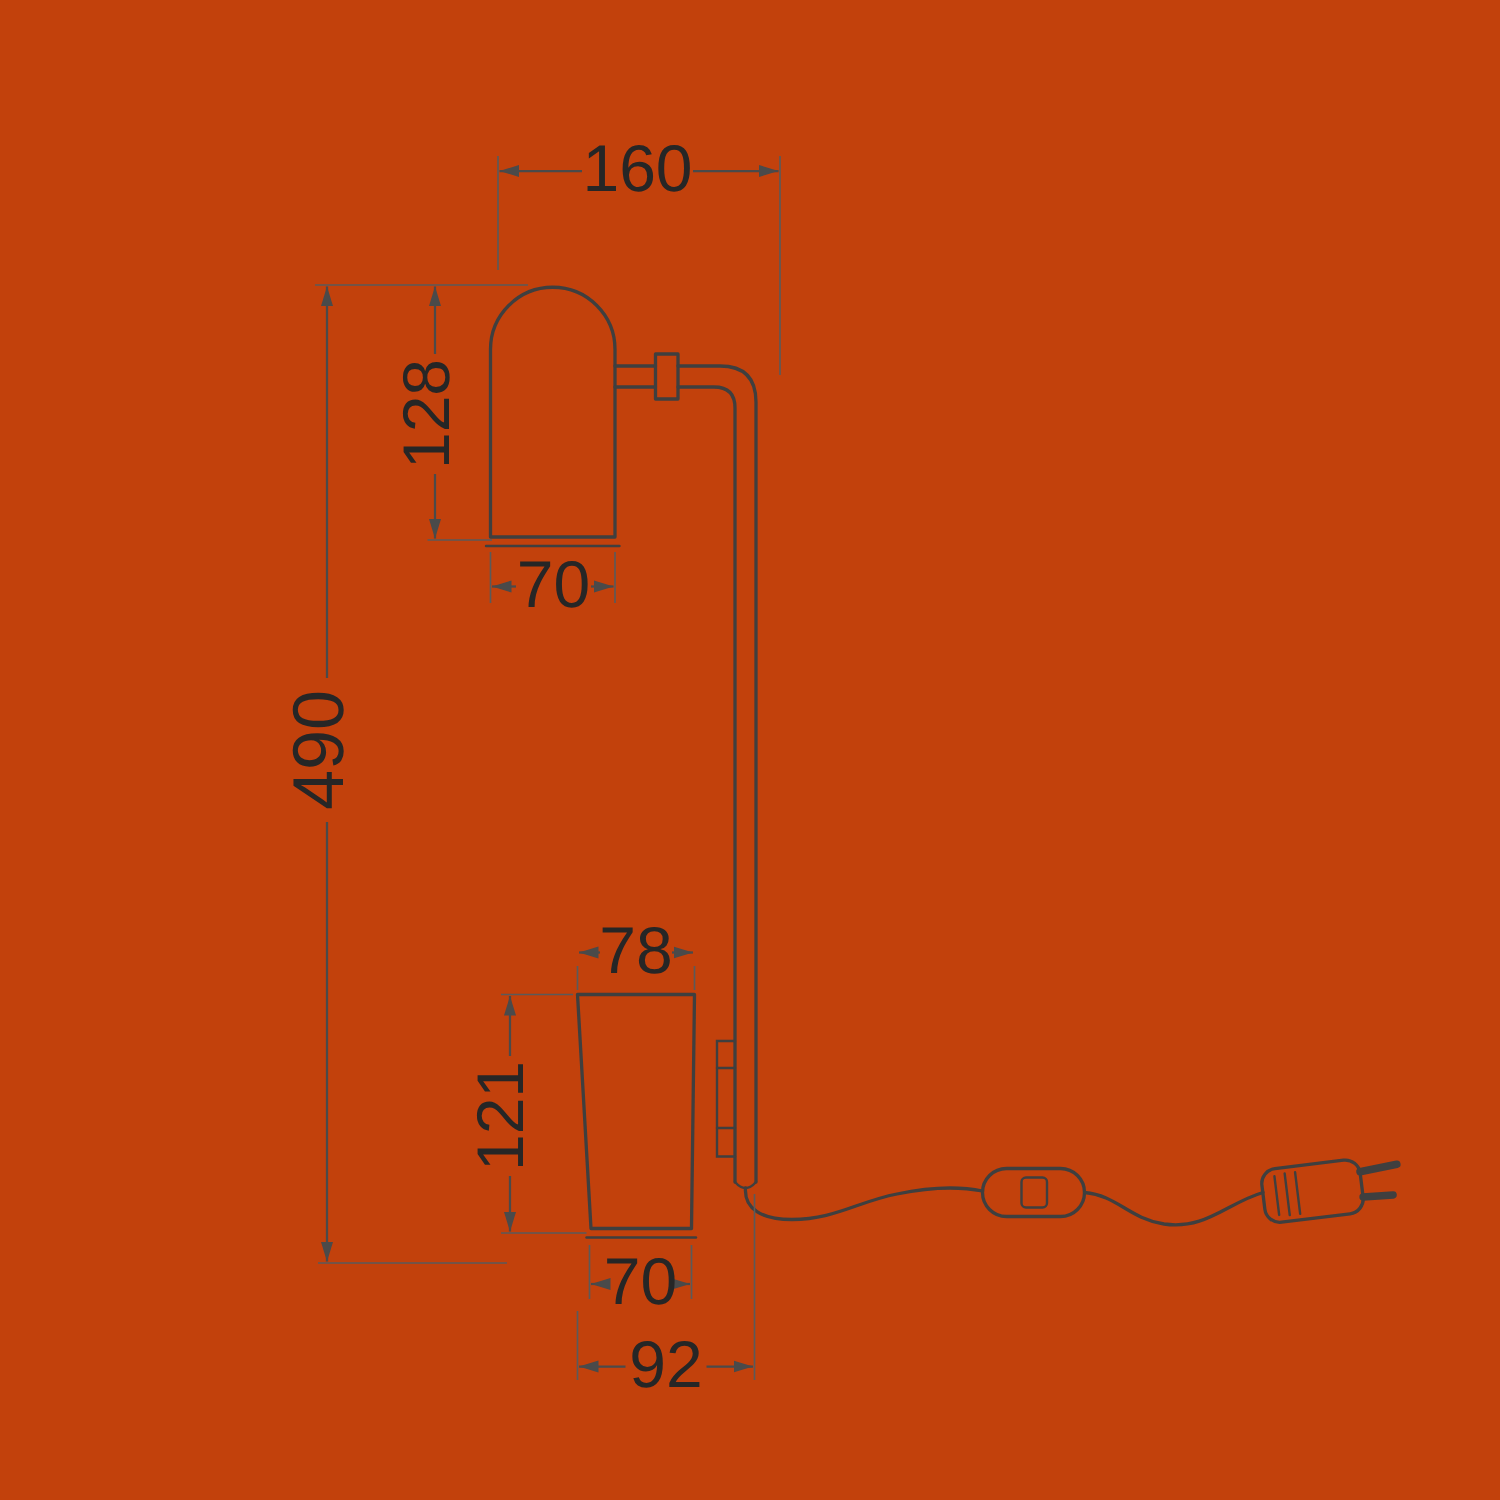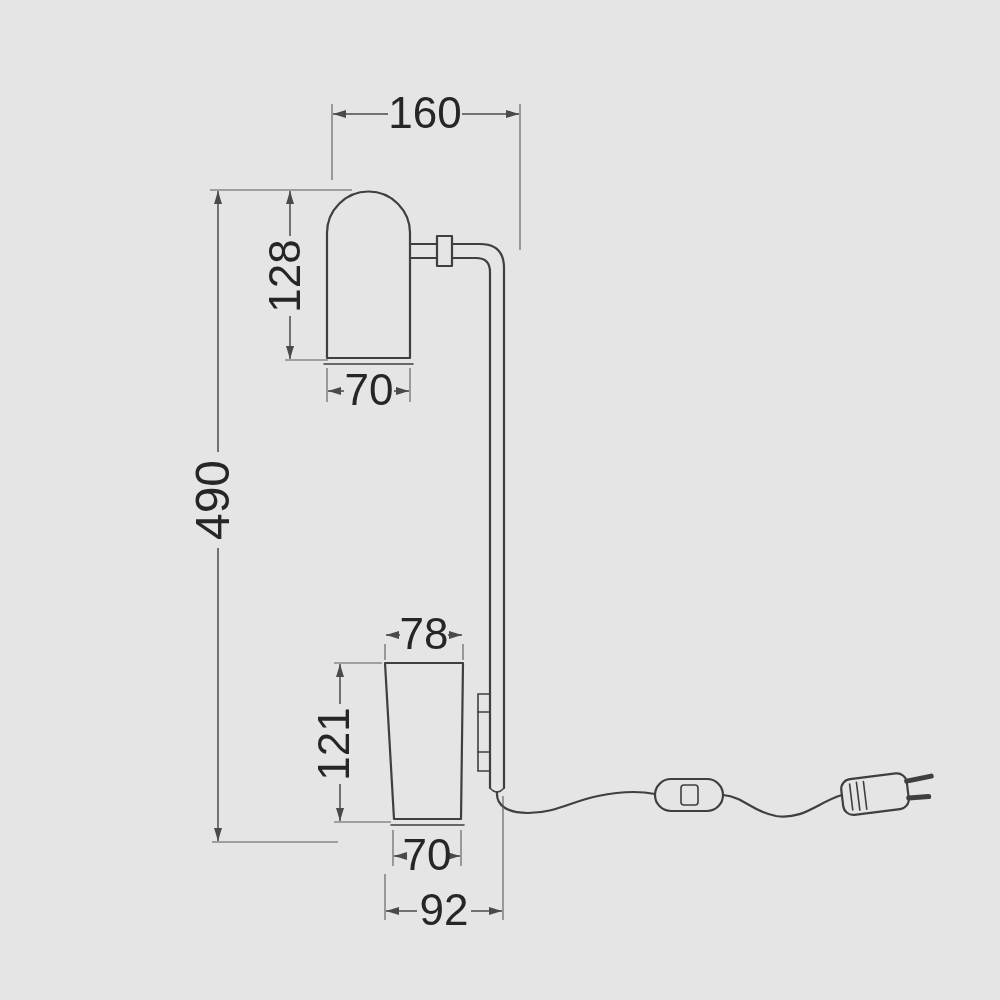--- a/index.html
+++ b/index.html
@@ -1,16 +1,16 @@
 <!DOCTYPE html>
 <html><head>
 <meta charset="utf-8">
 <style>
   html,body{margin:0;padding:0;background:#ffffff;}
-  .page{width:1000px;height:1000px;background:#e5e5e5;position:relative;overflow:hidden;}
+  .page{width:1000px;height:1000px;background:#c2410c;position:relative;overflow:hidden;}
   svg{display:block;}
   .obj{fill:none;stroke:#3f3f3f;stroke-width:2.2;stroke-linecap:round;stroke-linejoin:round;}
   .obj-thin{fill:none;stroke:#3f3f3f;stroke-width:1.6;stroke-linecap:round;}
   .dim{fill:none;stroke:#4a4a4a;stroke-width:1.5;}
   .ext{fill:none;stroke:#5a5a5a;stroke-width:1.1;}
   .dim-text{font-family:"Liberation Sans", sans-serif;font-size:44px;fill:#262626;
             text-anchor:middle;dominant-baseline:middle;}
   .dim-text-big{font-size:48px;}
 </style>
 </head>

